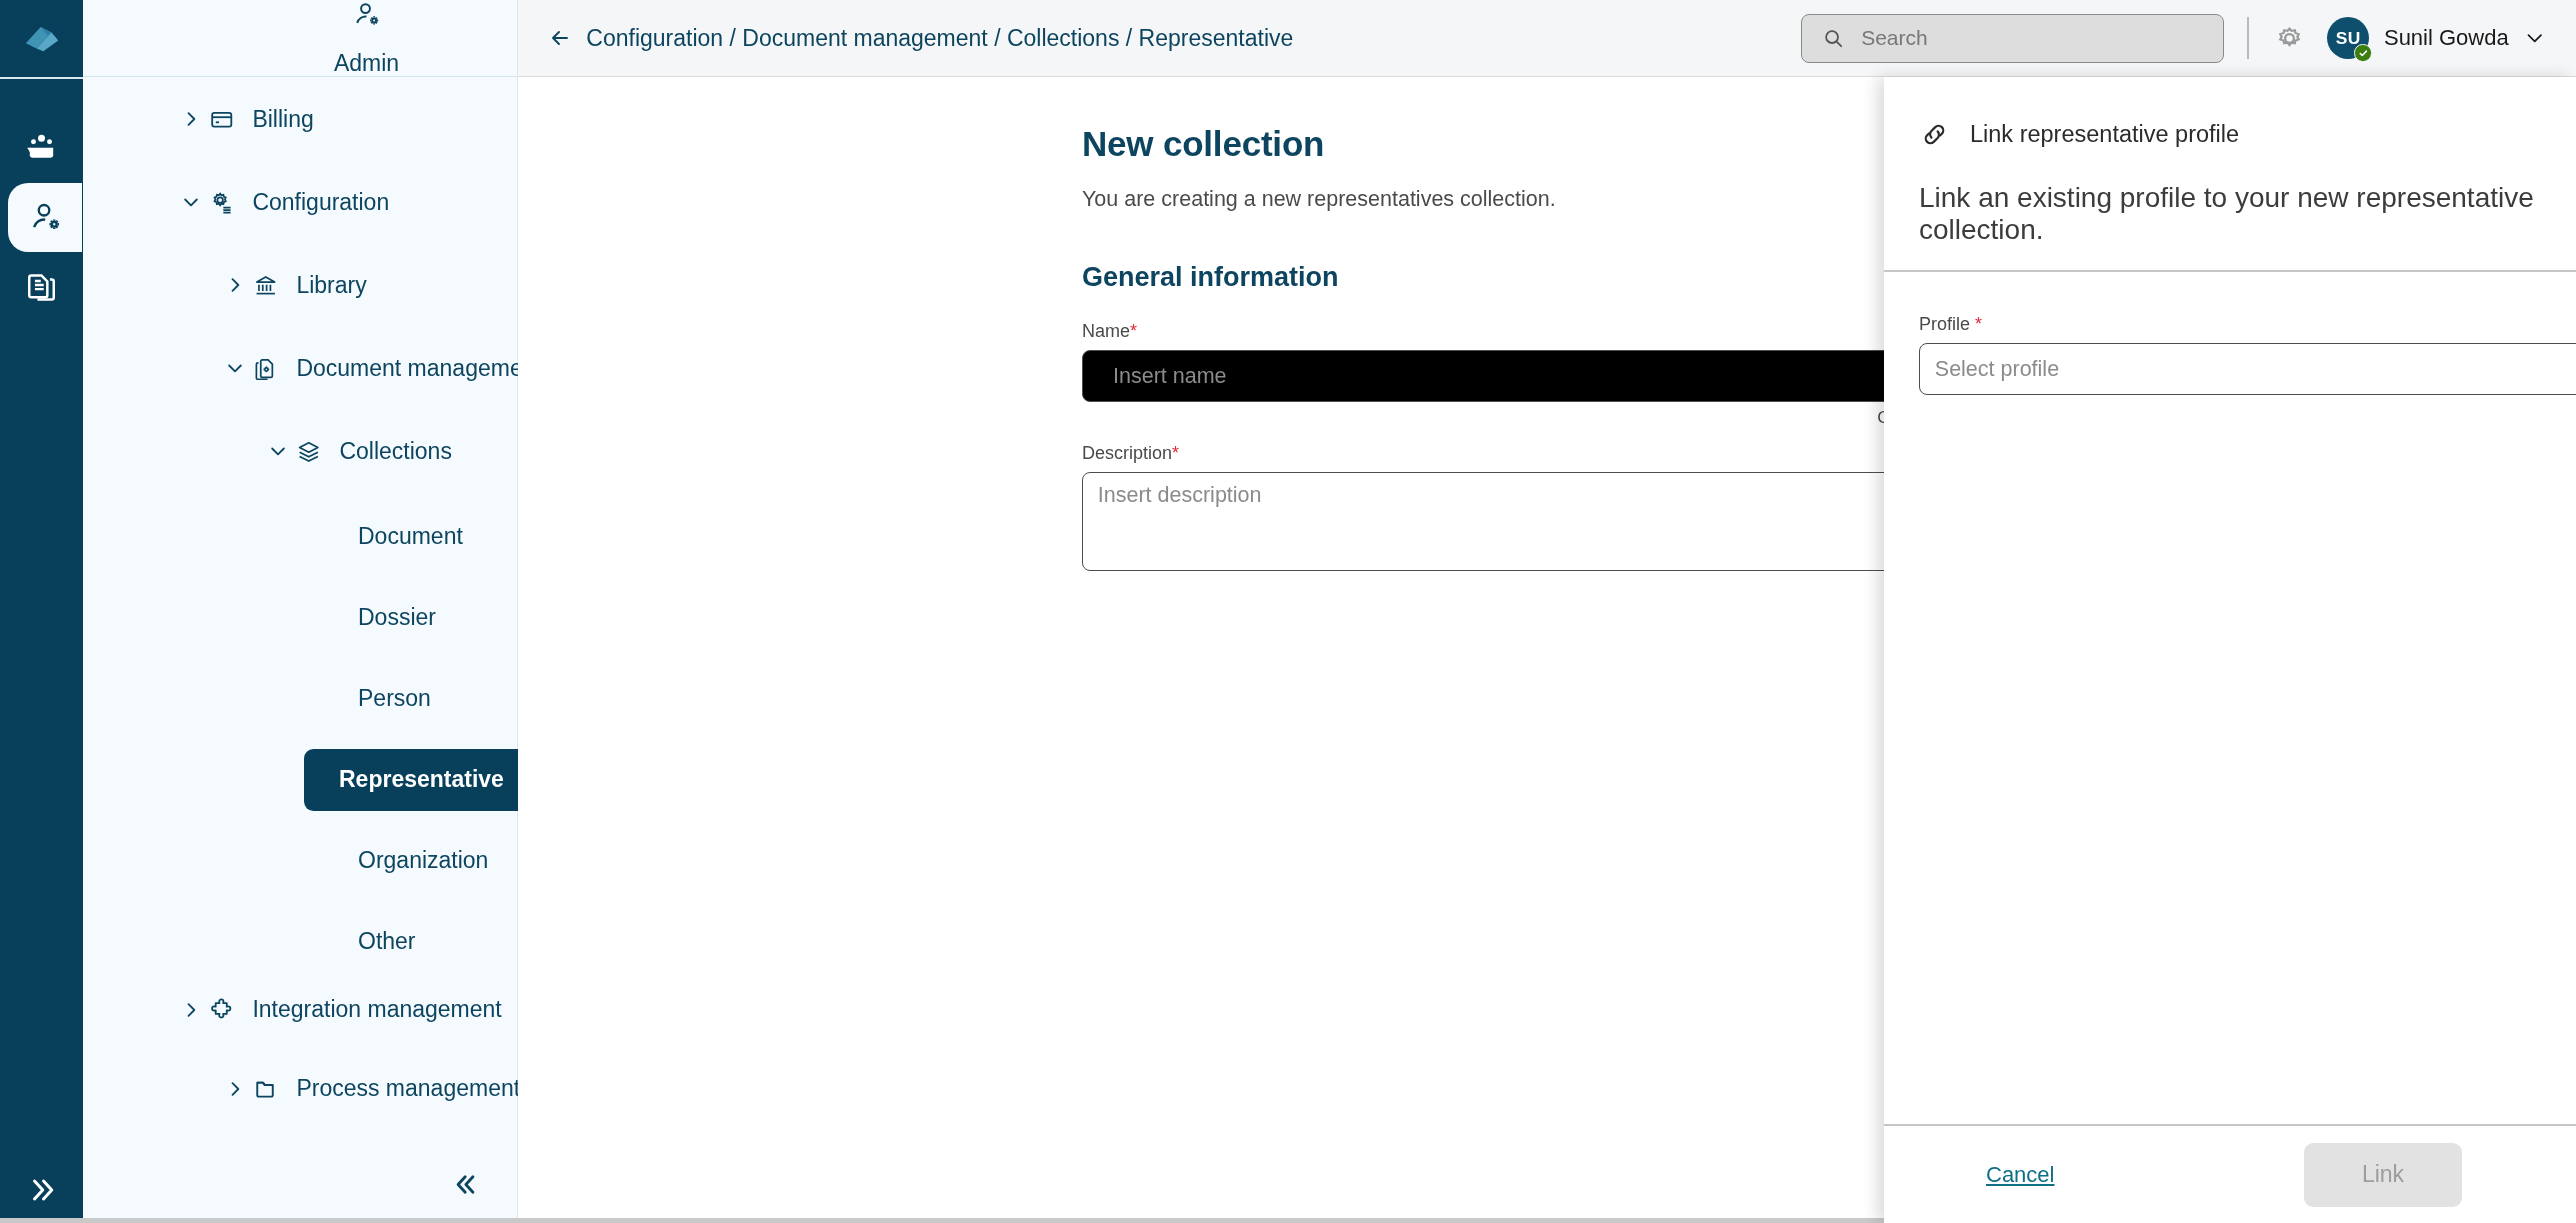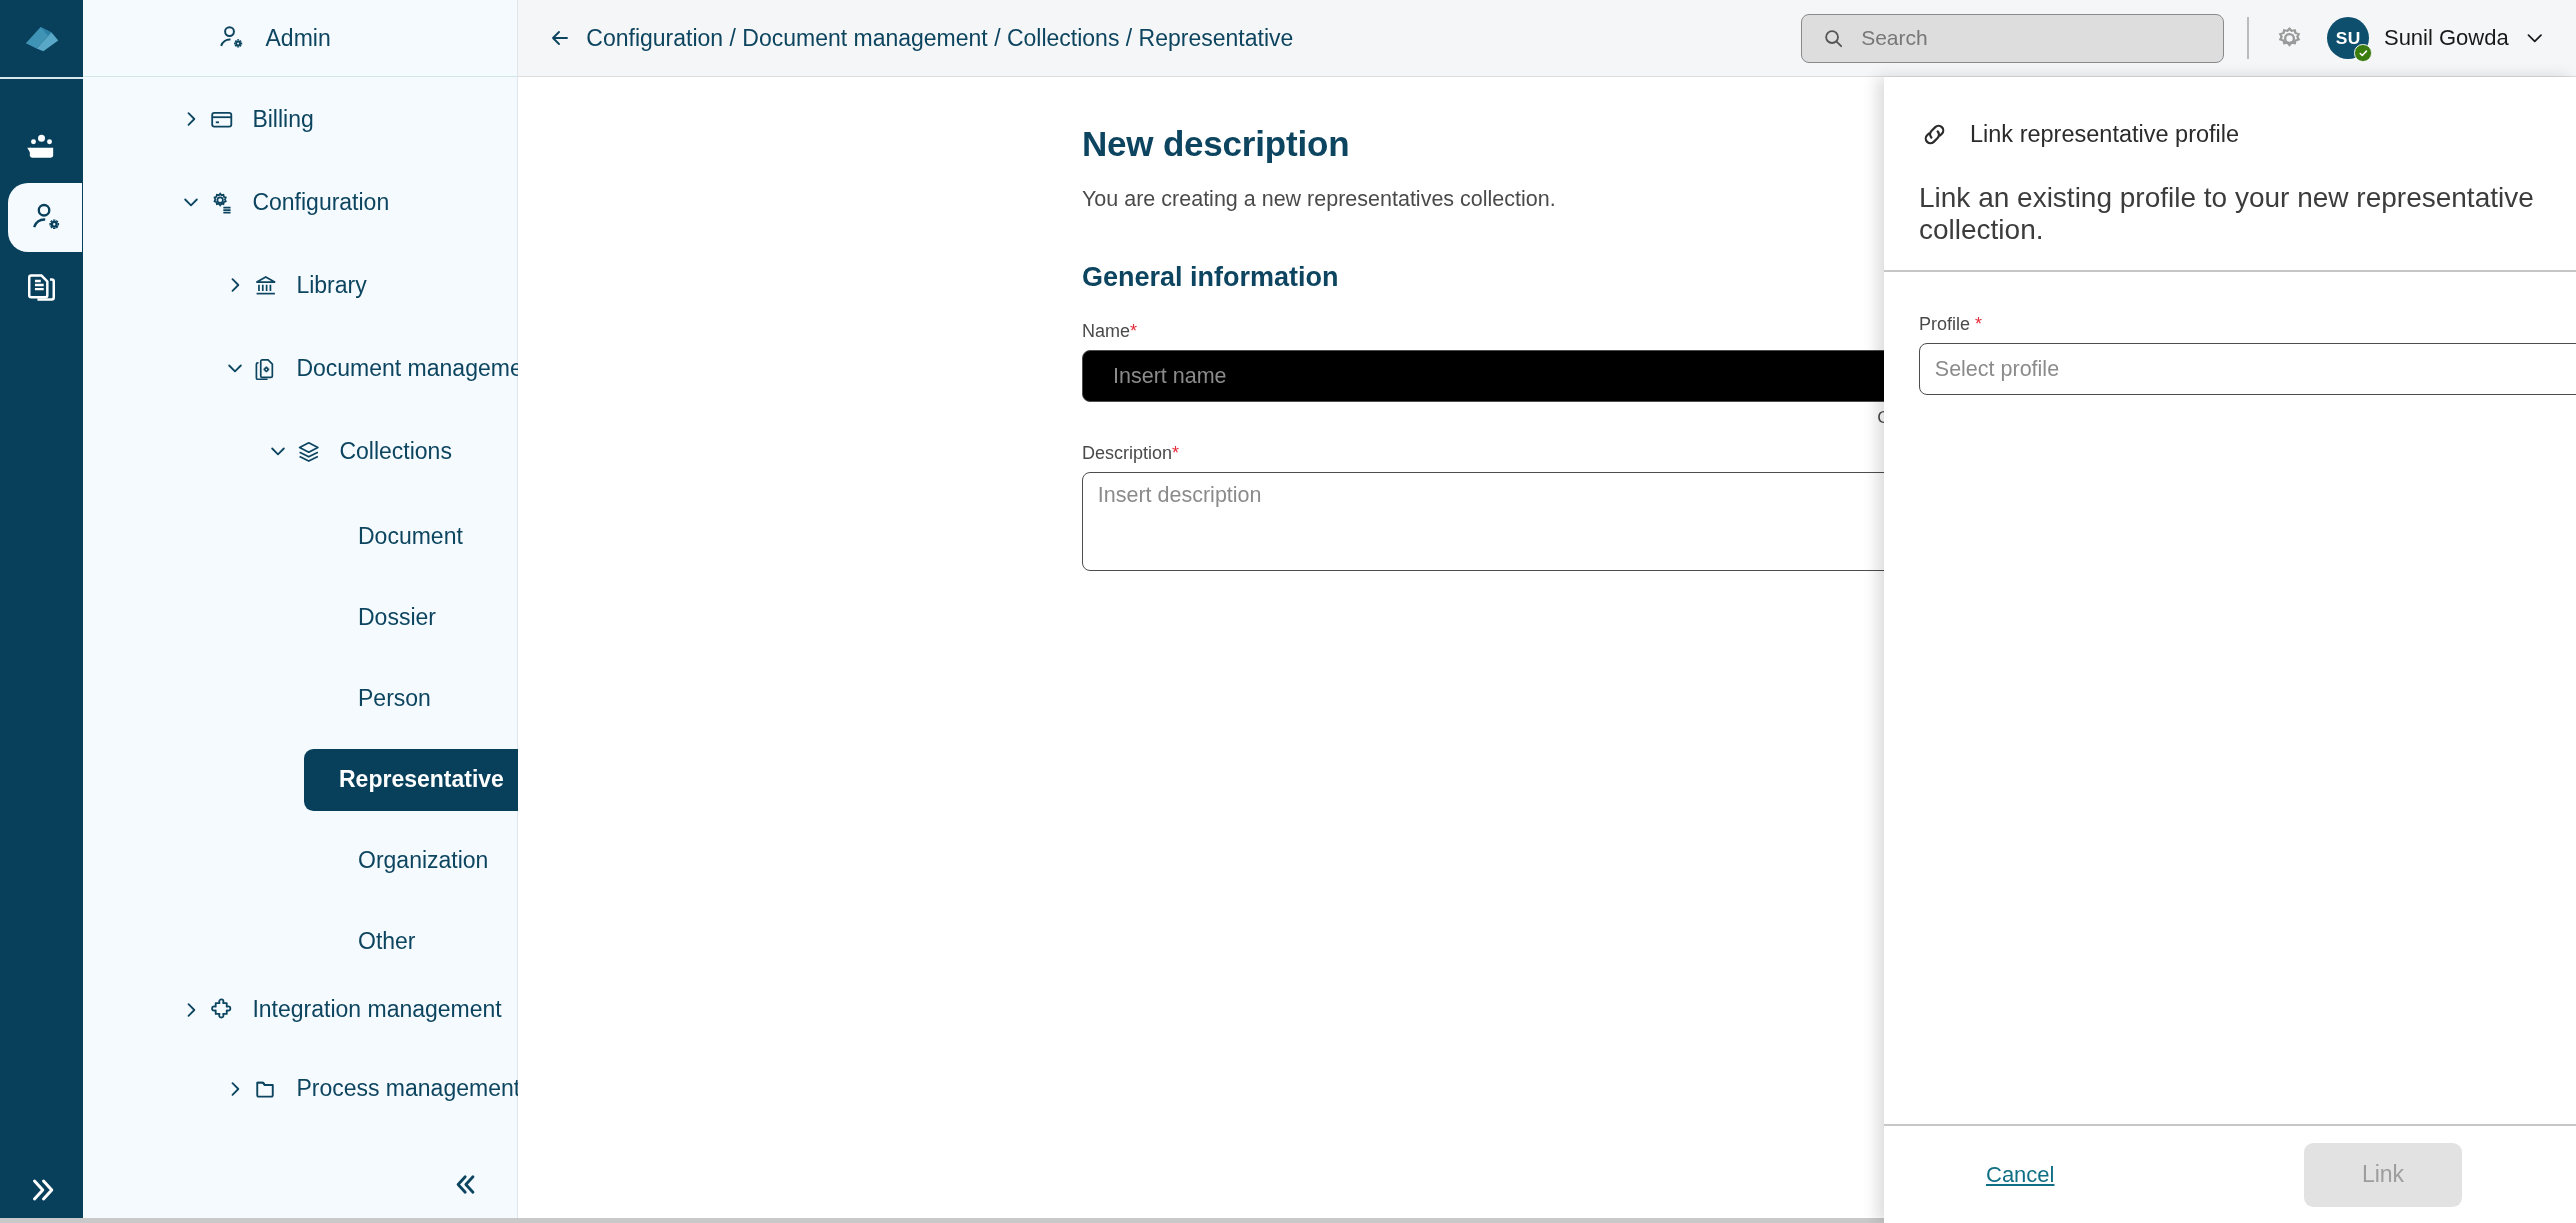--- a/index.html
+++ b/index.html
@@ -65,20 +65,21 @@
     display: flex;
     flex-direction: column;
   }
   .sb-header {
     height: 77px;
     display: flex; align-items: center;
     padding-left: 133px;
     gap: 20px;
     border-bottom: 1.3px solid #cfe6ea;
     color: #08405c;
+    flex-direction: column;
   }
   .sb-header-label {
     font-size: 23px;
     color: #0d4560;
   }
   .sb-tree {
     padding-top: 14.8px;
     flex: 1 1 auto;
   }
   .sb-row {
@@ -523,21 +524,21 @@
           </span>
         </div>
       </div>
     </div>
 
     <div class="body-row">
 
       <div class="content">
         <div class="content-inner">
 
-          <div class="page-title">New description</div>
+          <div class="page-title">New collection</div>
           <div class="page-sub">You are creating a new representatives collection.</div>
           <div class="section-title">General information</div>
 
           <div class="form-col">
 
             <div class="field-label">
               <span>Name</span><span class="req">*</span>
             </div>
             <input class="txt-input" value="" placeholder="Insert name" style="">
             <div class="counter">Characters 0/80</div>

